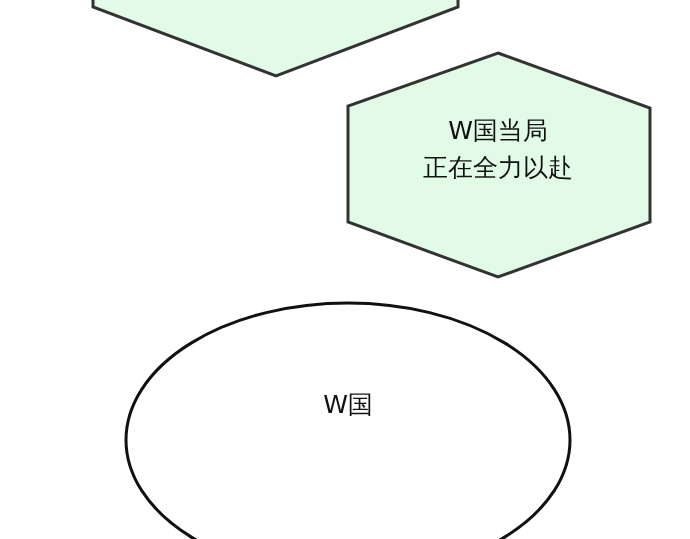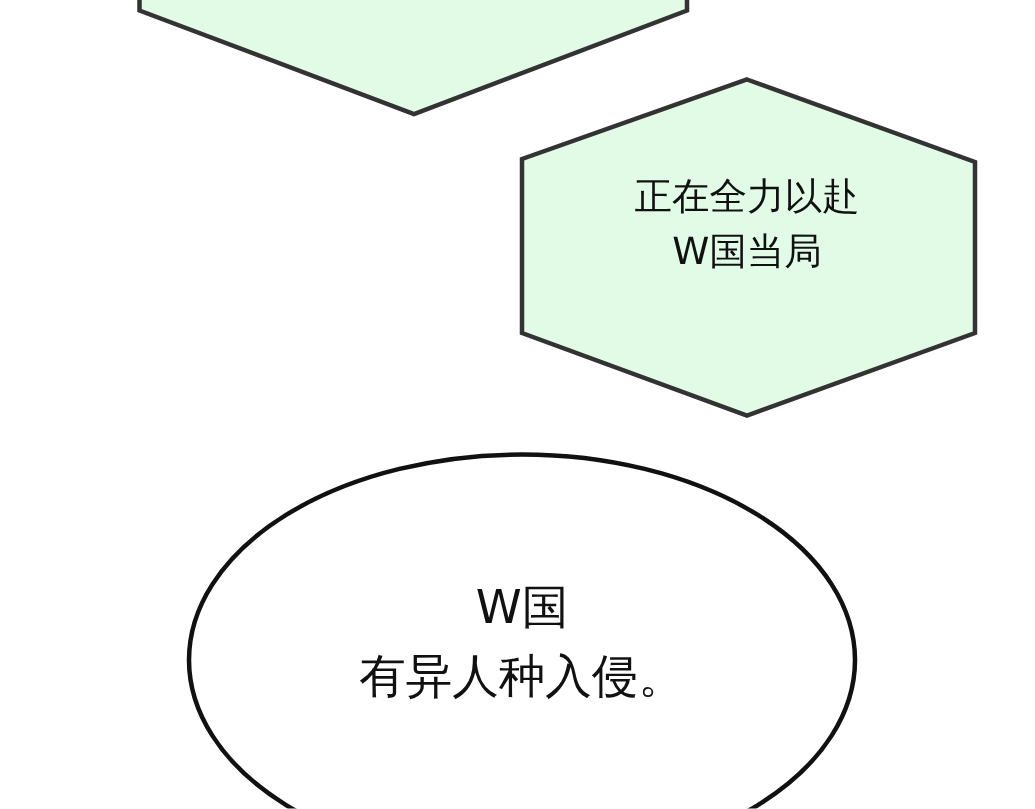--- a/index.html
+++ b/index.html
@@ -1,31 +1,30 @@
 <!DOCTYPE html>
 <html><head>
 <meta charset="utf-8">
 <style>
   html, body { margin:0; padding:0; background:#ffffff; }
   body { width:690px; height:539px; position:relative; overflow:hidden; font-family:"DejaVu Sans", sans-serif; }
   svg.bg { position:absolute; left:0; top:0; }
   .bubble-text { position:absolute; text-align:center; color:#111; }
   .hex-text { left:398px; top:112px; width:200px; font-size:25px; line-height:37px; }
-  .ell-text { left:198px; top:382px; width:300px; font-size:31px; line-height:46px; }
+  .ell-text { left:198px; top:382px; width:300px; font-size:25px; line-height:46px; }
 </style>
 </head>
 <body>
 
 <svg class="bg" width="690" height="539">
   <polygon points="93,-40 458,-40 458,7 276,76 93,7" fill="#e2fbe6" stroke="#333" stroke-width="3"></polygon>
   <polygon points="498,53 650,108 650,222 498,277 348,222 348,106" fill="#e2fbe6" stroke="#333" stroke-width="3"></polygon>
   <ellipse cx="348" cy="440" rx="222" ry="137" fill="#ffffff" stroke="#111" stroke-width="3"></ellipse>
 </svg>
 
 <div class="bubble-text hex-text">
+  <div>W国当局</div>
   <div>正在全力以赴</div>
-  <div>W国当局</div>
 </div>
 
 <div class="bubble-text ell-text">
   <div>W国</div>
-  <div>有异人种入侵。</div>
 </div>
 
 </body></html>

